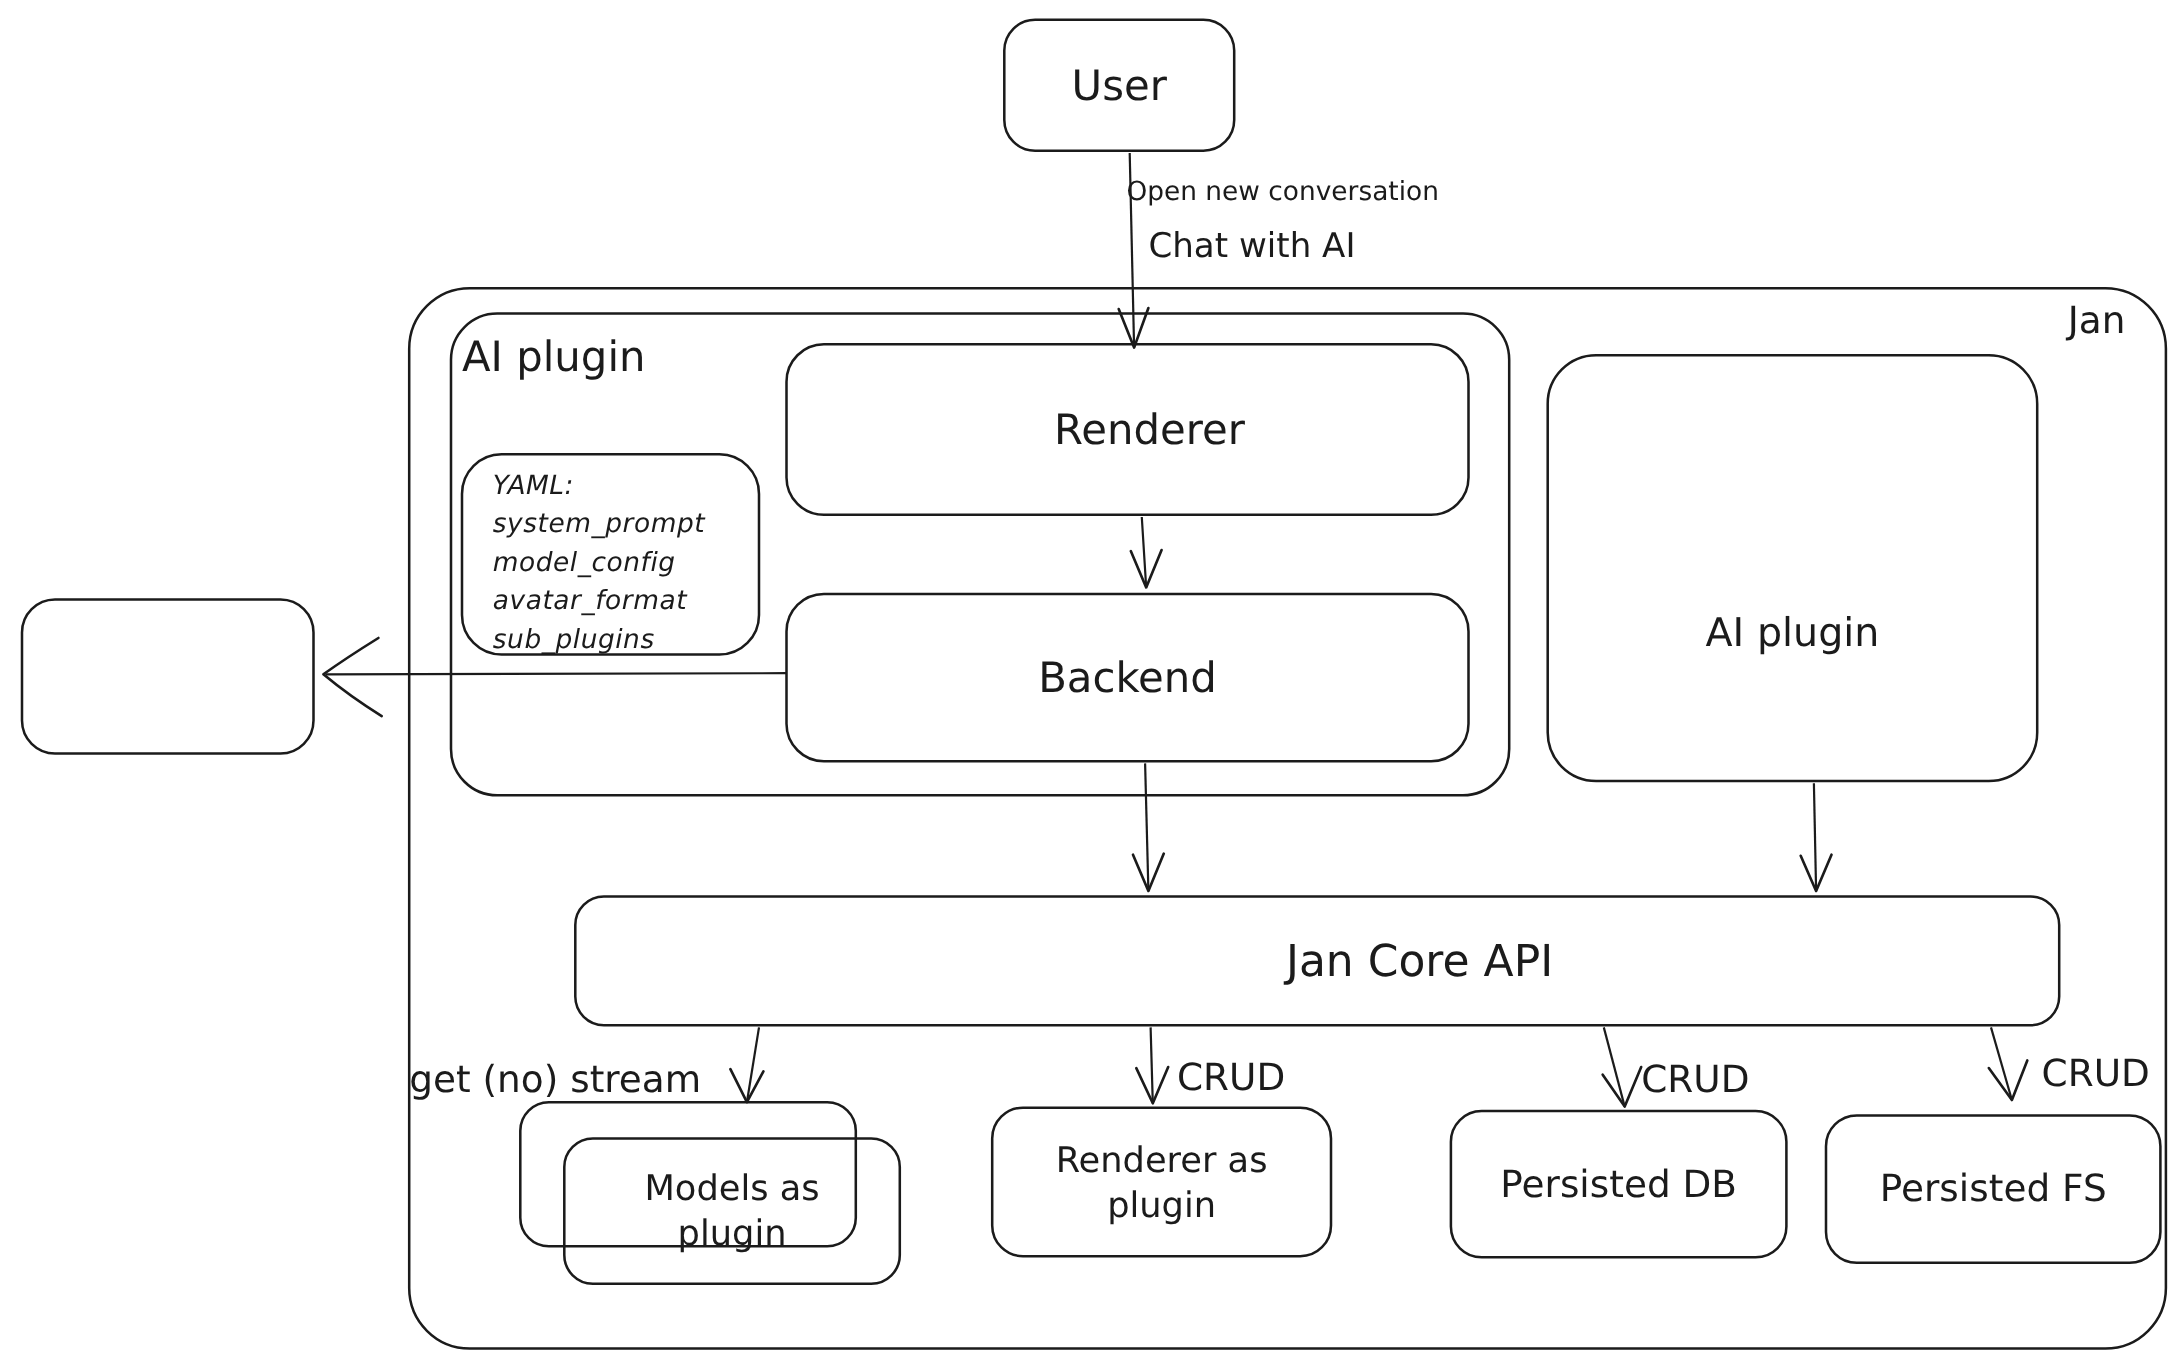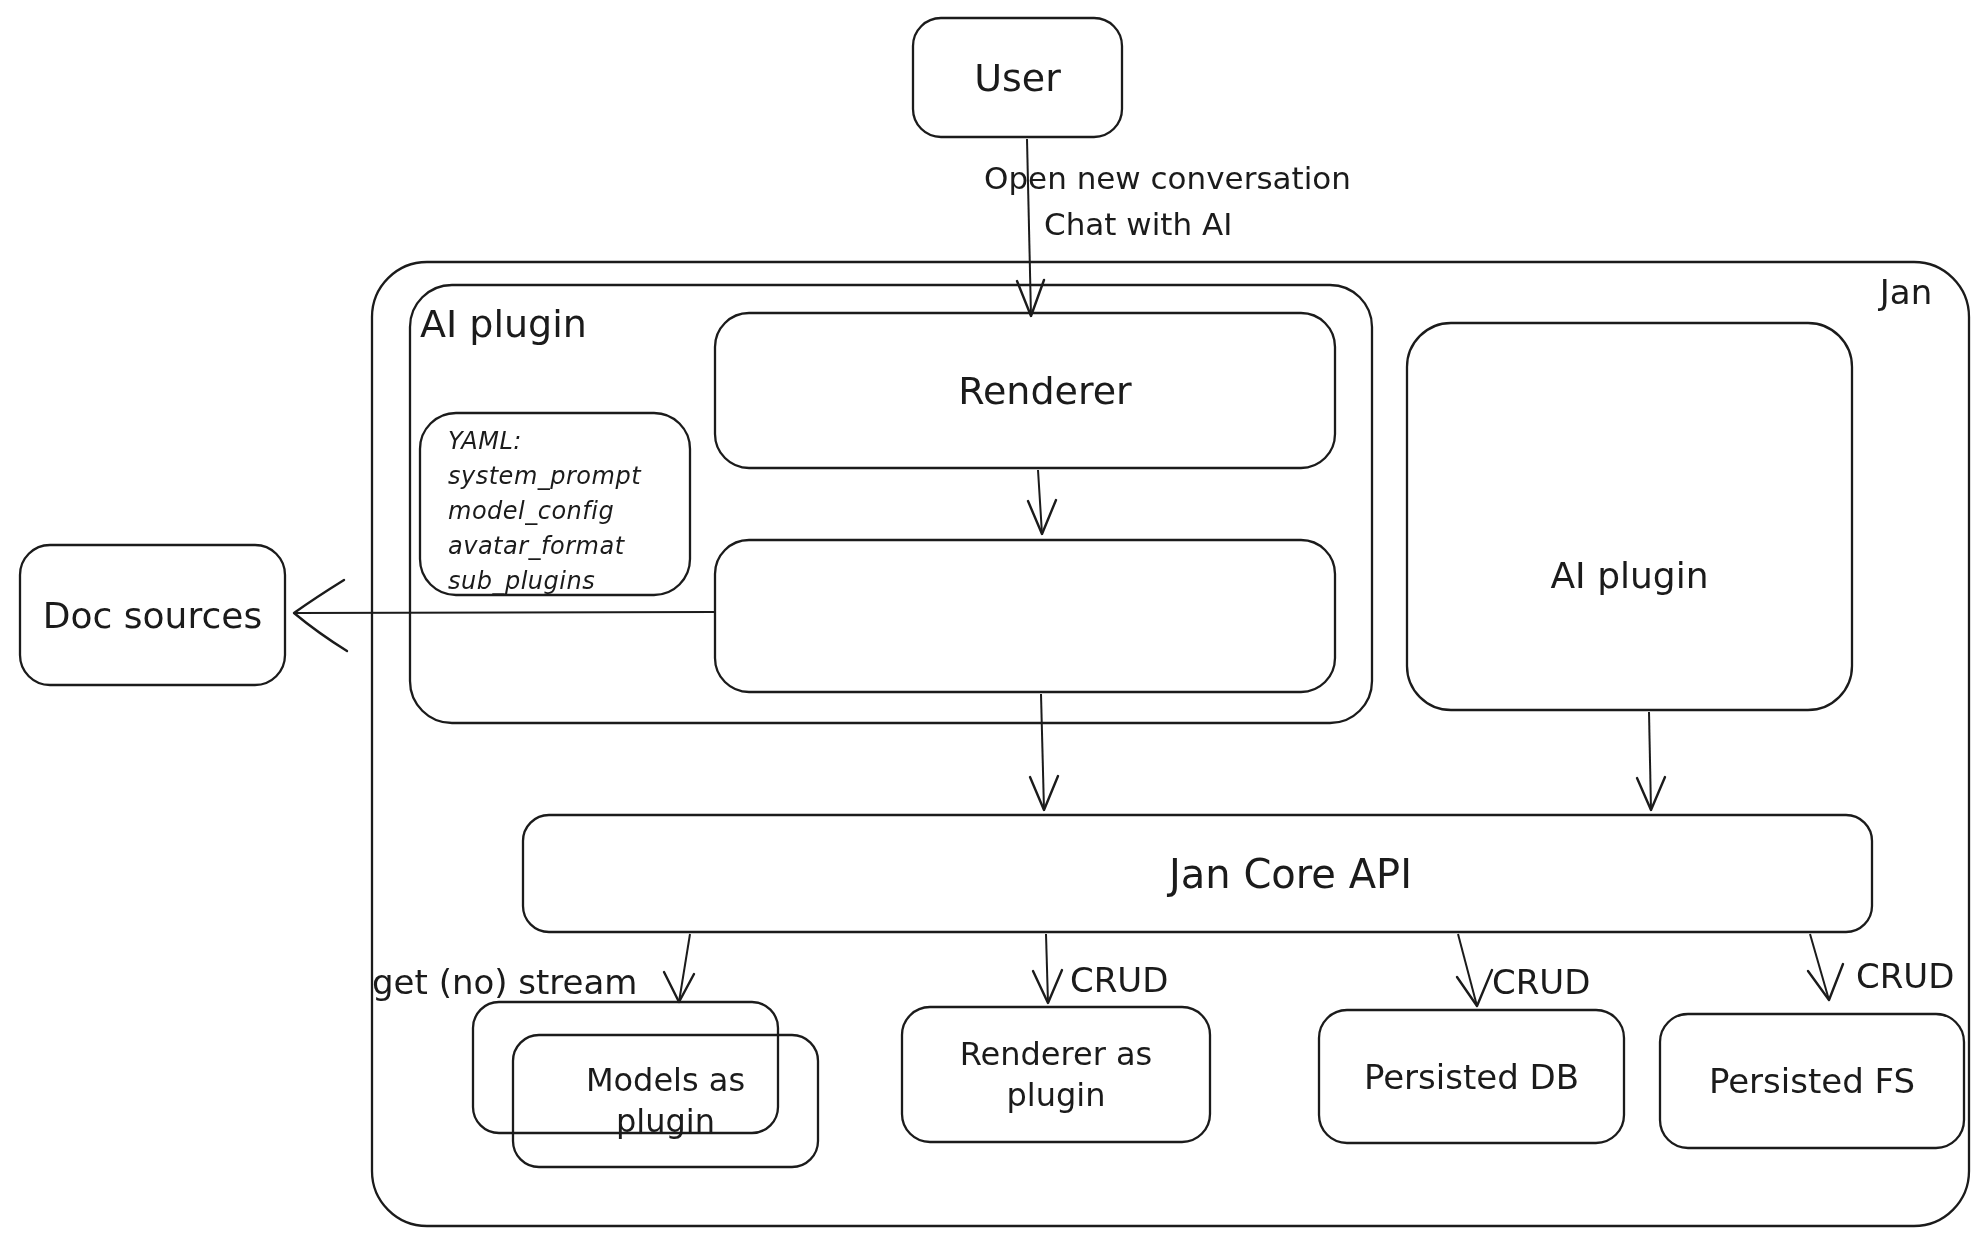--- a/index.html
+++ b/index.html
@@ -80,42 +80,42 @@
   <div class="lbl yaml-lines" style="left:448px;top:424px;">
     <div>YAML:</div>
     <div>system_prompt</div>
     <div>model_config</div>
     <div>avatar_format</div>
     <div>sub_plugins</div>
   </div>
 
   <div class="lbl center" style="left:715px;top:313px;width:620px;height:155px;font-size:38px;padding-left:20px;">Renderer</div>
 
+  <div class="lbl center" style="left:715px;top:540px;width:620px;height:152px;font-size:38px;">Backend</div>
 
-  <div class="lbl center" style="left:20px;top:545px;width:265px;height:140px;font-size:36px;">Doc sources</div>
 
   <div class="lbl center" style="left:1407px;top:545px;width:445px;height:60px;font-size:36px;">AI plugin</div>
 
   <div class="lbl center" style="left:523px;top:815px;width:1535px;height:117px;font-size:40px;">Jan Core API</div>
 
   <div class="lbl col" style="left:513px;top:1035px;width:305px;height:132px;font-size:32px;line-height:41px;">
     <div>Models as</div>
     <div>plugin</div>
   </div>
 
   <div class="lbl col" style="left:902px;top:1007px;width:308px;height:135px;font-size:32px;line-height:41px;">
     <div>Renderer as</div>
     <div>plugin</div>
   </div>
 
   <div class="lbl center" style="left:1319px;top:1010px;width:305px;height:133px;font-size:34px;">Persisted DB</div>
 
   <div class="lbl center" style="left:1660px;top:1014px;width:304px;height:134px;font-size:34px;">Persisted FS</div>
 
-  <div class="lbl" style="left:984px;top:160px;font-size:31px;">Open new conversation</div>
+  <div class="lbl" style="left:1024px;top:160px;font-size:24px;">Open new conversation</div>
   <div class="lbl" style="left:1044px;top:206px;font-size:31px;">Chat with AI</div>
 
   <div class="lbl" style="left:372px;top:946px;font-size:34px;margin-top:16px;">get (no) stream</div>
 
   <div class="lbl" style="left:1070px;top:960px;font-size:34px;">CRUD</div>
 
   <div class="lbl" style="left:1492px;top:962px;font-size:34px;">CRUD</div>
 
   <div class="lbl" style="left:1856px;top:956px;font-size:34px;">CRUD</div>
 

